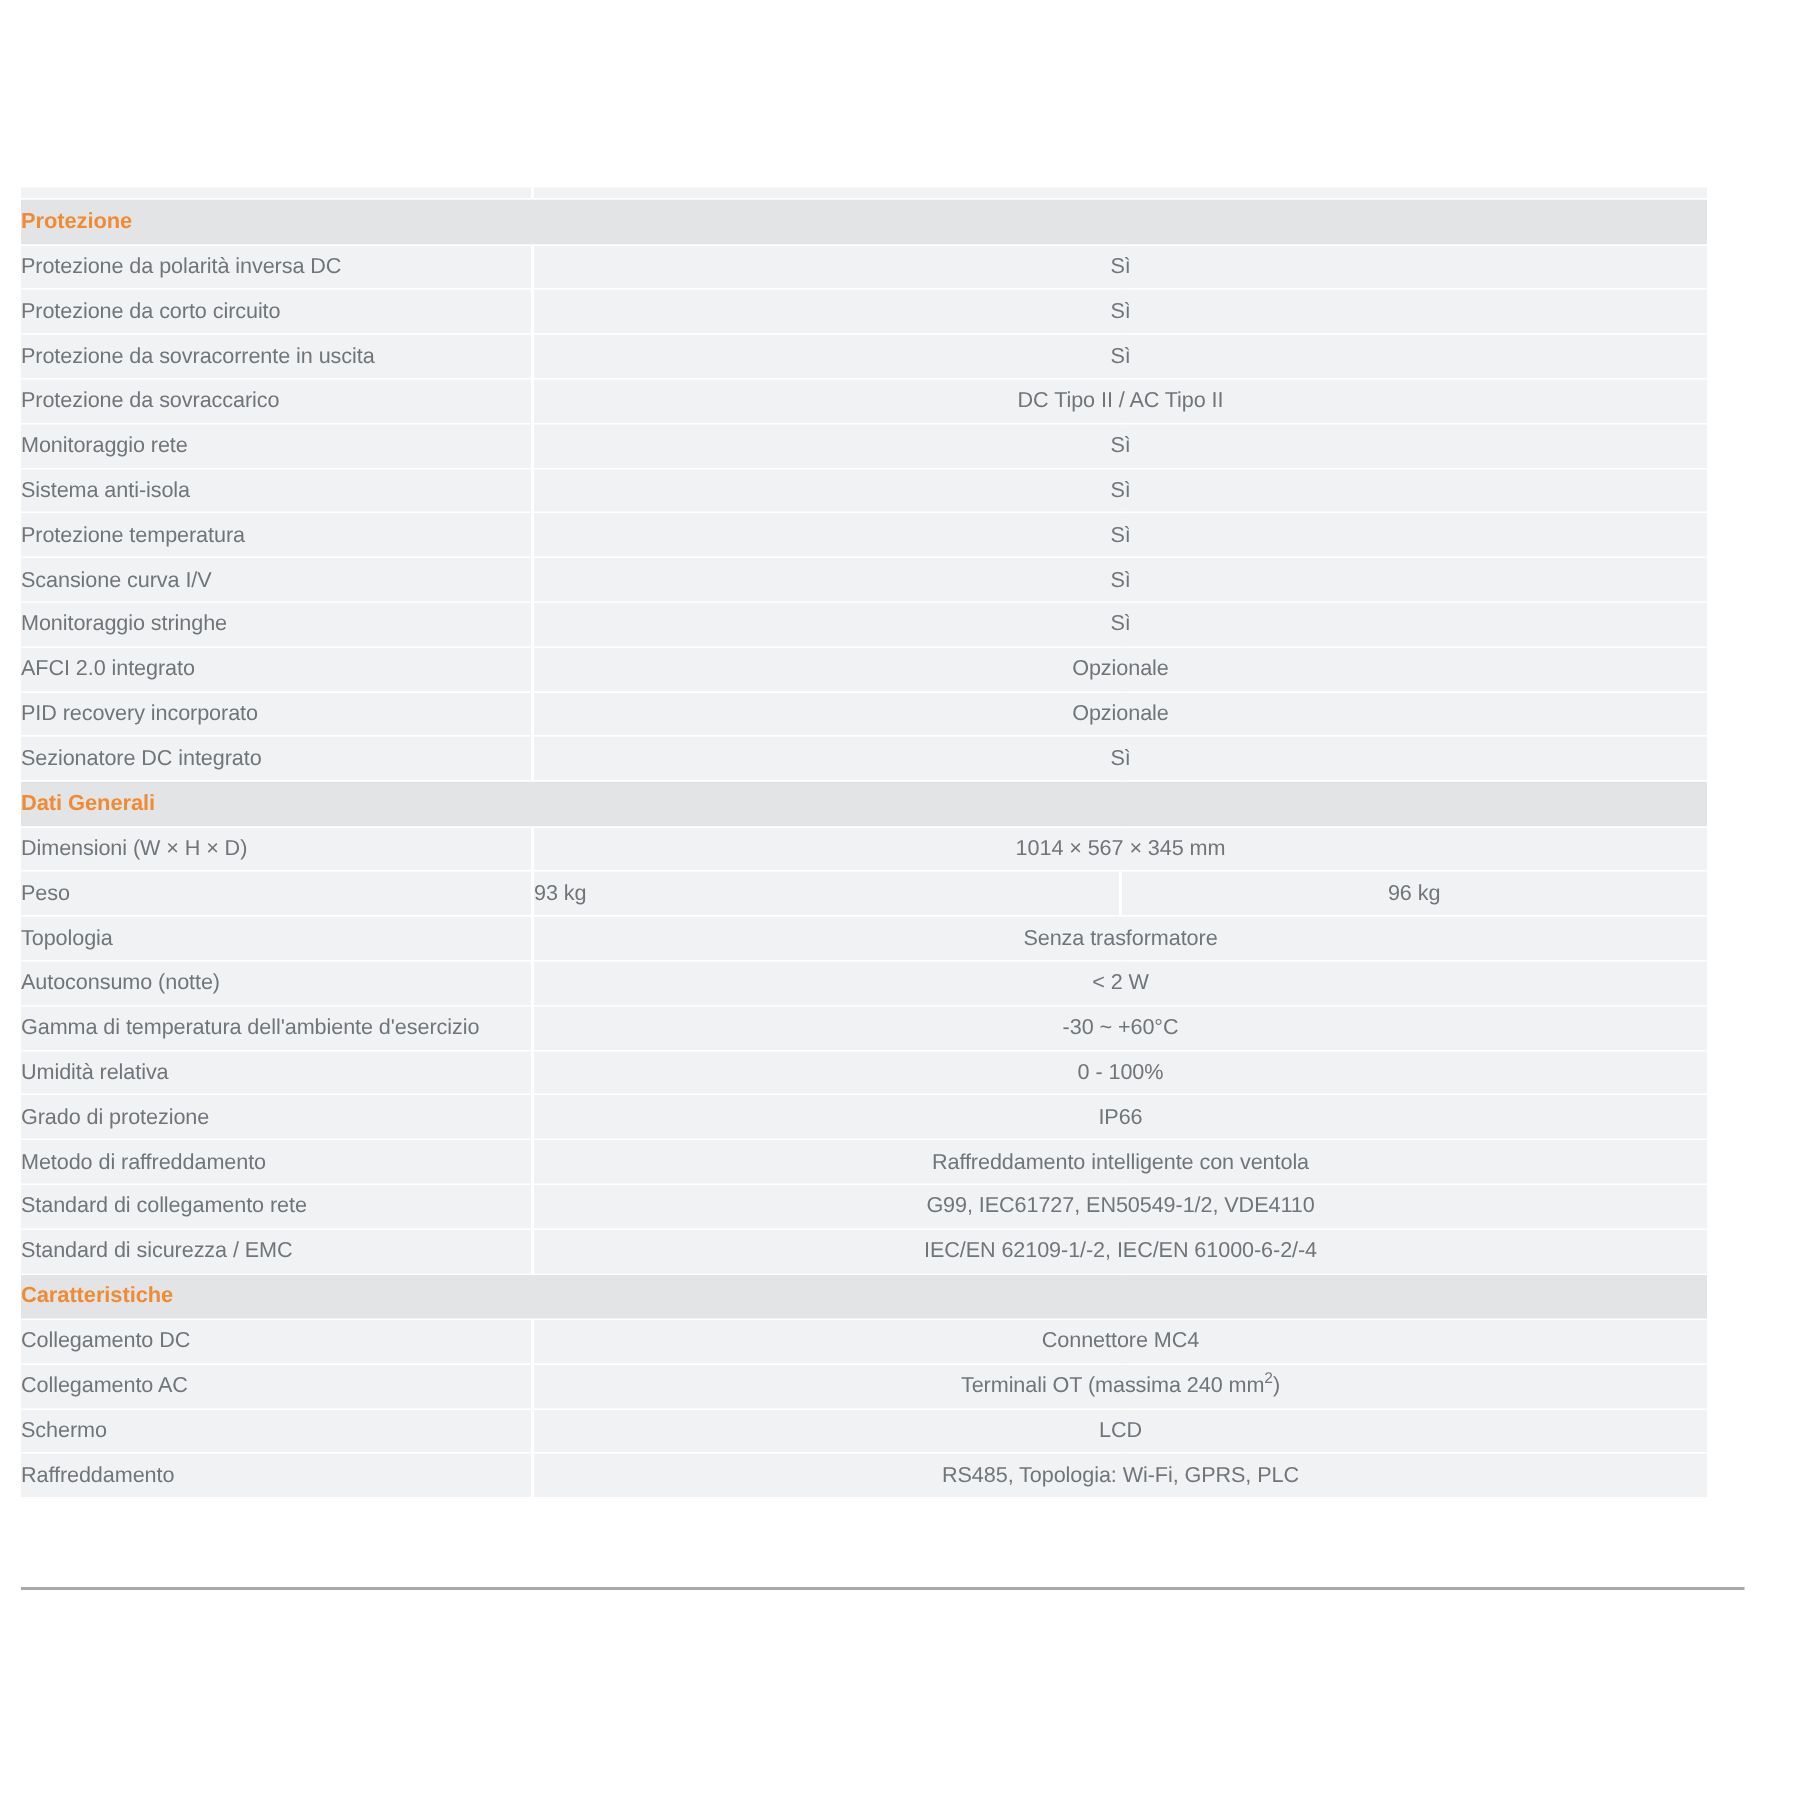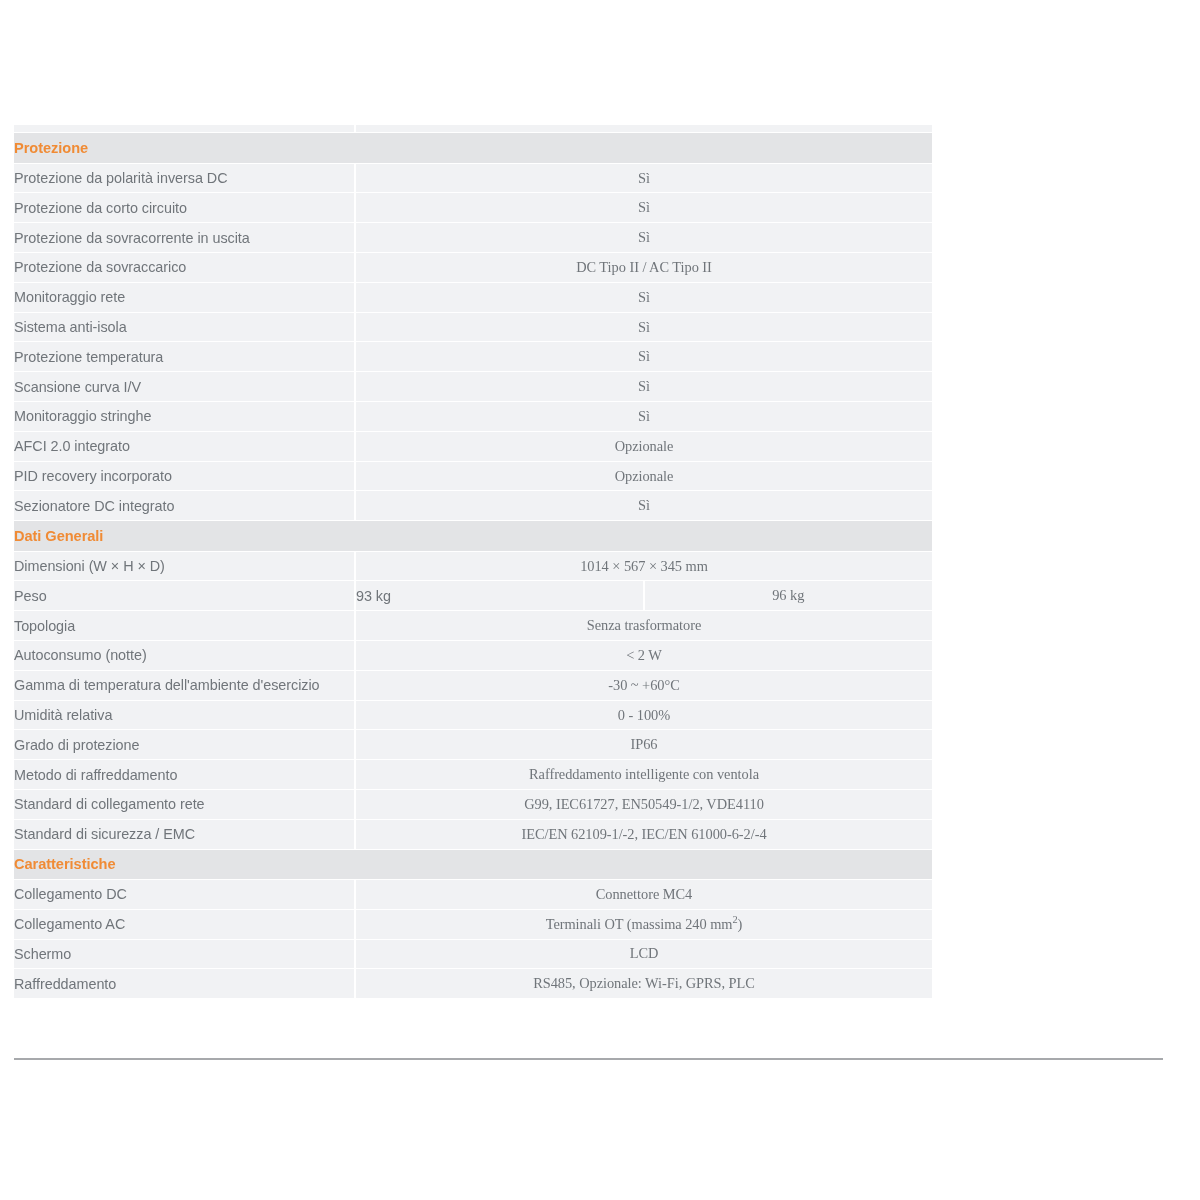--- a/index.html
+++ b/index.html
@@ -30,21 +30,21 @@
     width: 1149px;
     height: 935px;
     overflow: hidden;
   }
 
   .spec-table {
     position: absolute;
     left: 0;
     
     top: -22px;
-    width: 918px;
+    width: 1124px;
     border-collapse: collapse;
     table-layout: fixed;
   }
 
   .spec-table td {
     padding: 0;
     margin: 0;
     vertical-align: middle;
   }
 
@@ -72,21 +72,20 @@
     padding-left: 14px;
     padding-right: 8px;
     text-align: left;
     border-right: 2.2px solid #ffffff;
   }
 
   .cell-value {
     text-align: center;
     padding-left: 6px;
     padding-right: 6px;
-    font-family: Liberation Serif, serif;
   }
 
   .cell-value-split {
     text-align: left;
     padding-left: 6px;
     padding-right: 6px;
     border-right: 2.2px solid #ffffff;
   }
 
   .cell-value-split.narrow {
@@ -242,21 +241,21 @@
           <tr class="row">
             <td class="cell-label">Collegamento AC</td>
             <td class="cell-value" colspan="2">Terminali OT (massima 240 mm<span class="sup">2</span>)</td>
           </tr>
           <tr class="row">
             <td class="cell-label">Schermo</td>
             <td class="cell-value" colspan="2">LCD</td>
           </tr>
           <tr class="row">
             <td class="cell-label">Raffreddamento</td>
-            <td class="cell-value" colspan="2">RS485, Opzionale: Wi-Fi, GPRS, PLC</td>
+            <td class="cell-value" colspan="2">RS485, Topologia: Wi-Fi, GPRS, PLC</td>
           </tr>
         </tbody>
     </table>
   </div>
 
   <div class="table-bottom-rule"></div>
 
 </div>
 
 </body></html>

